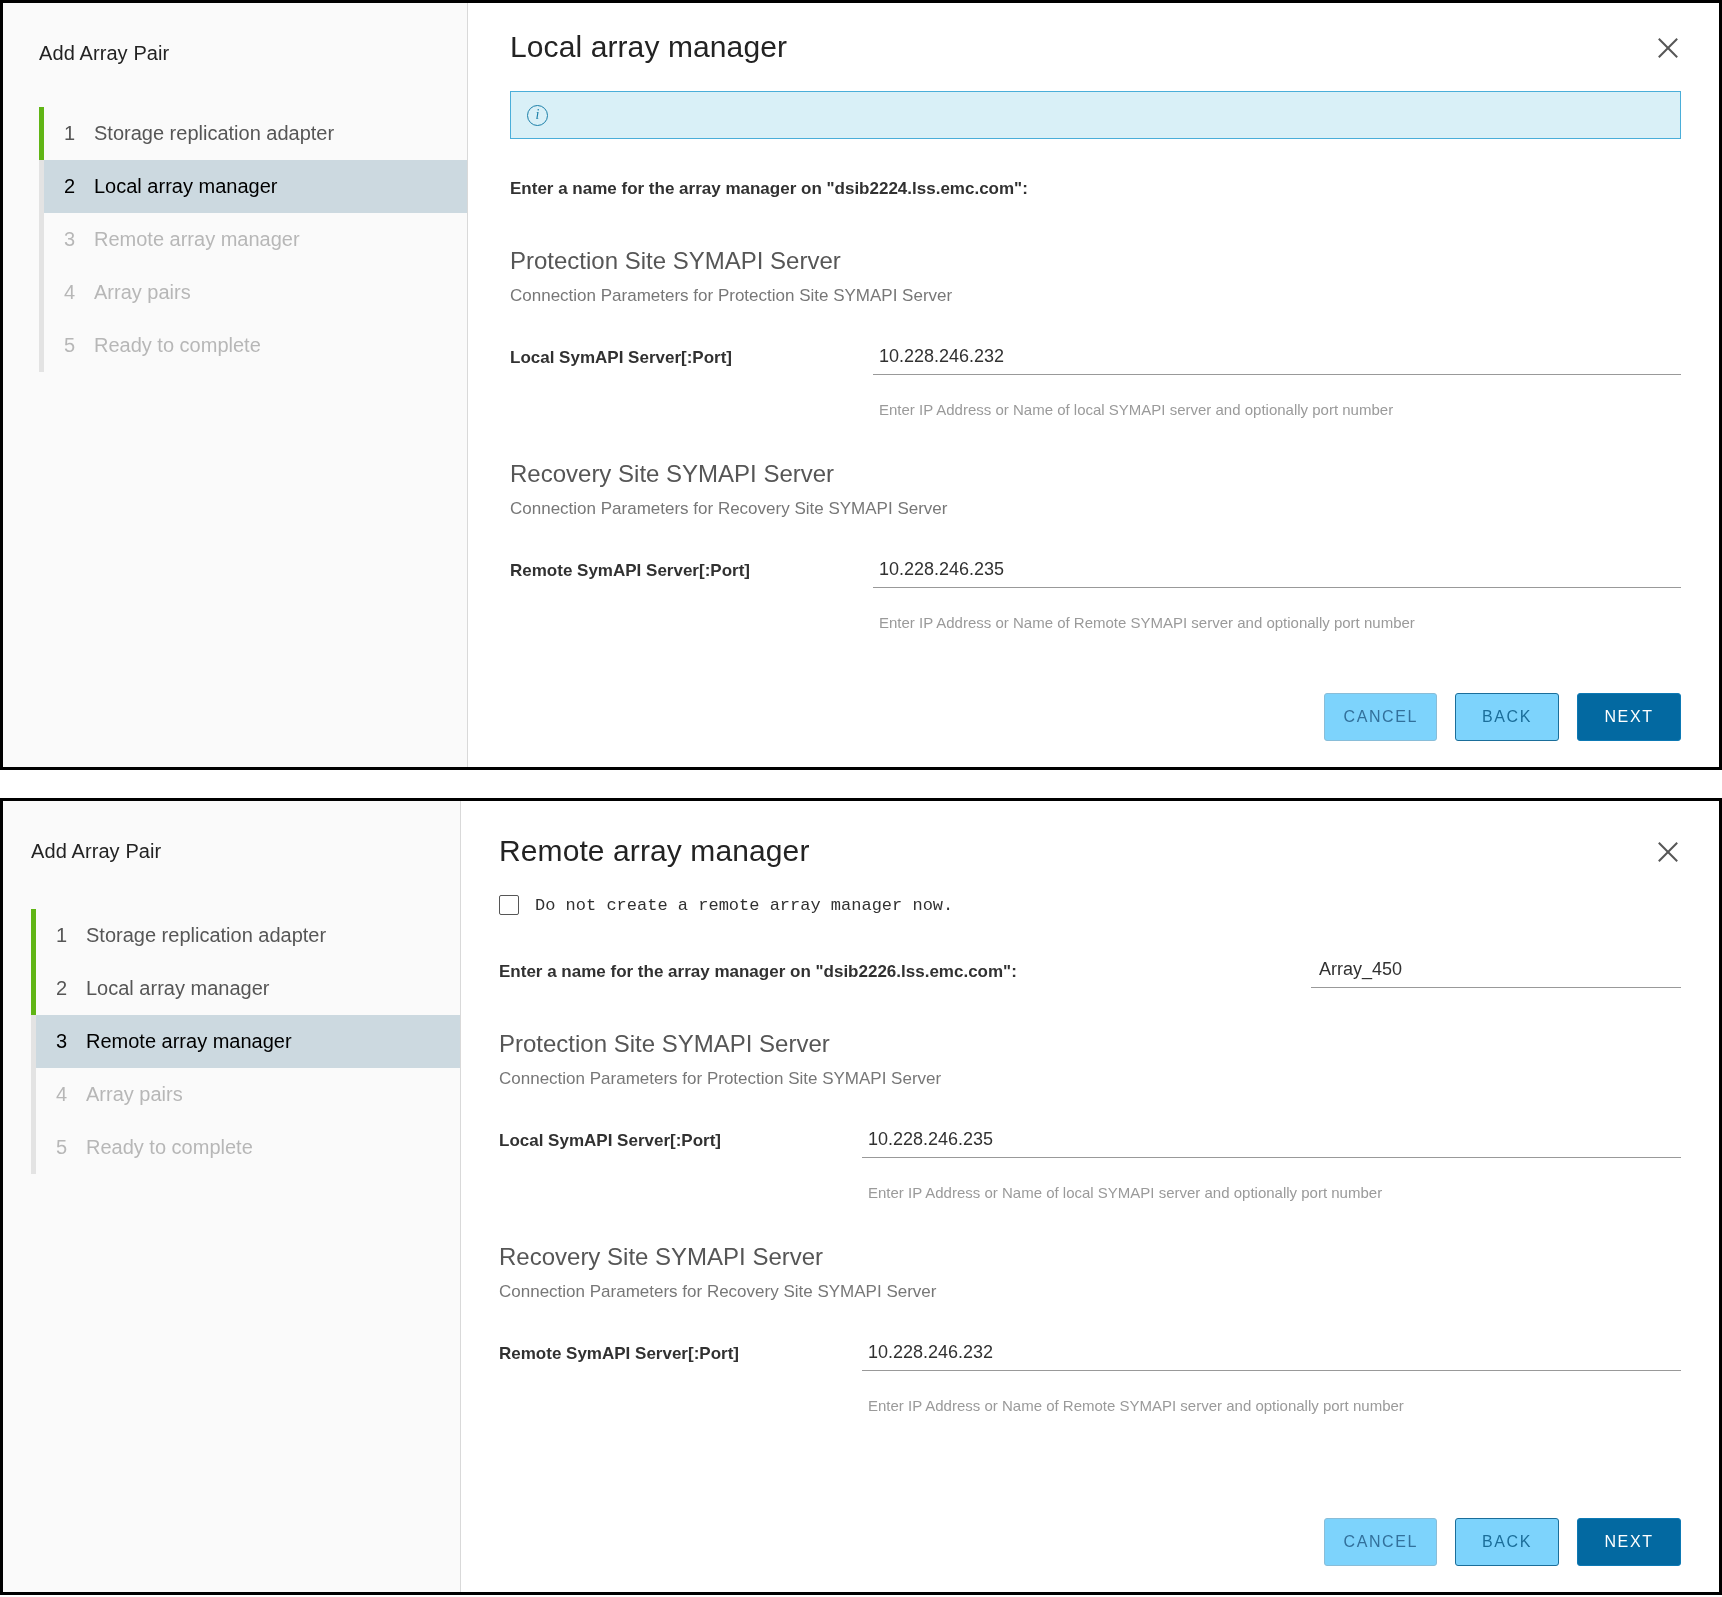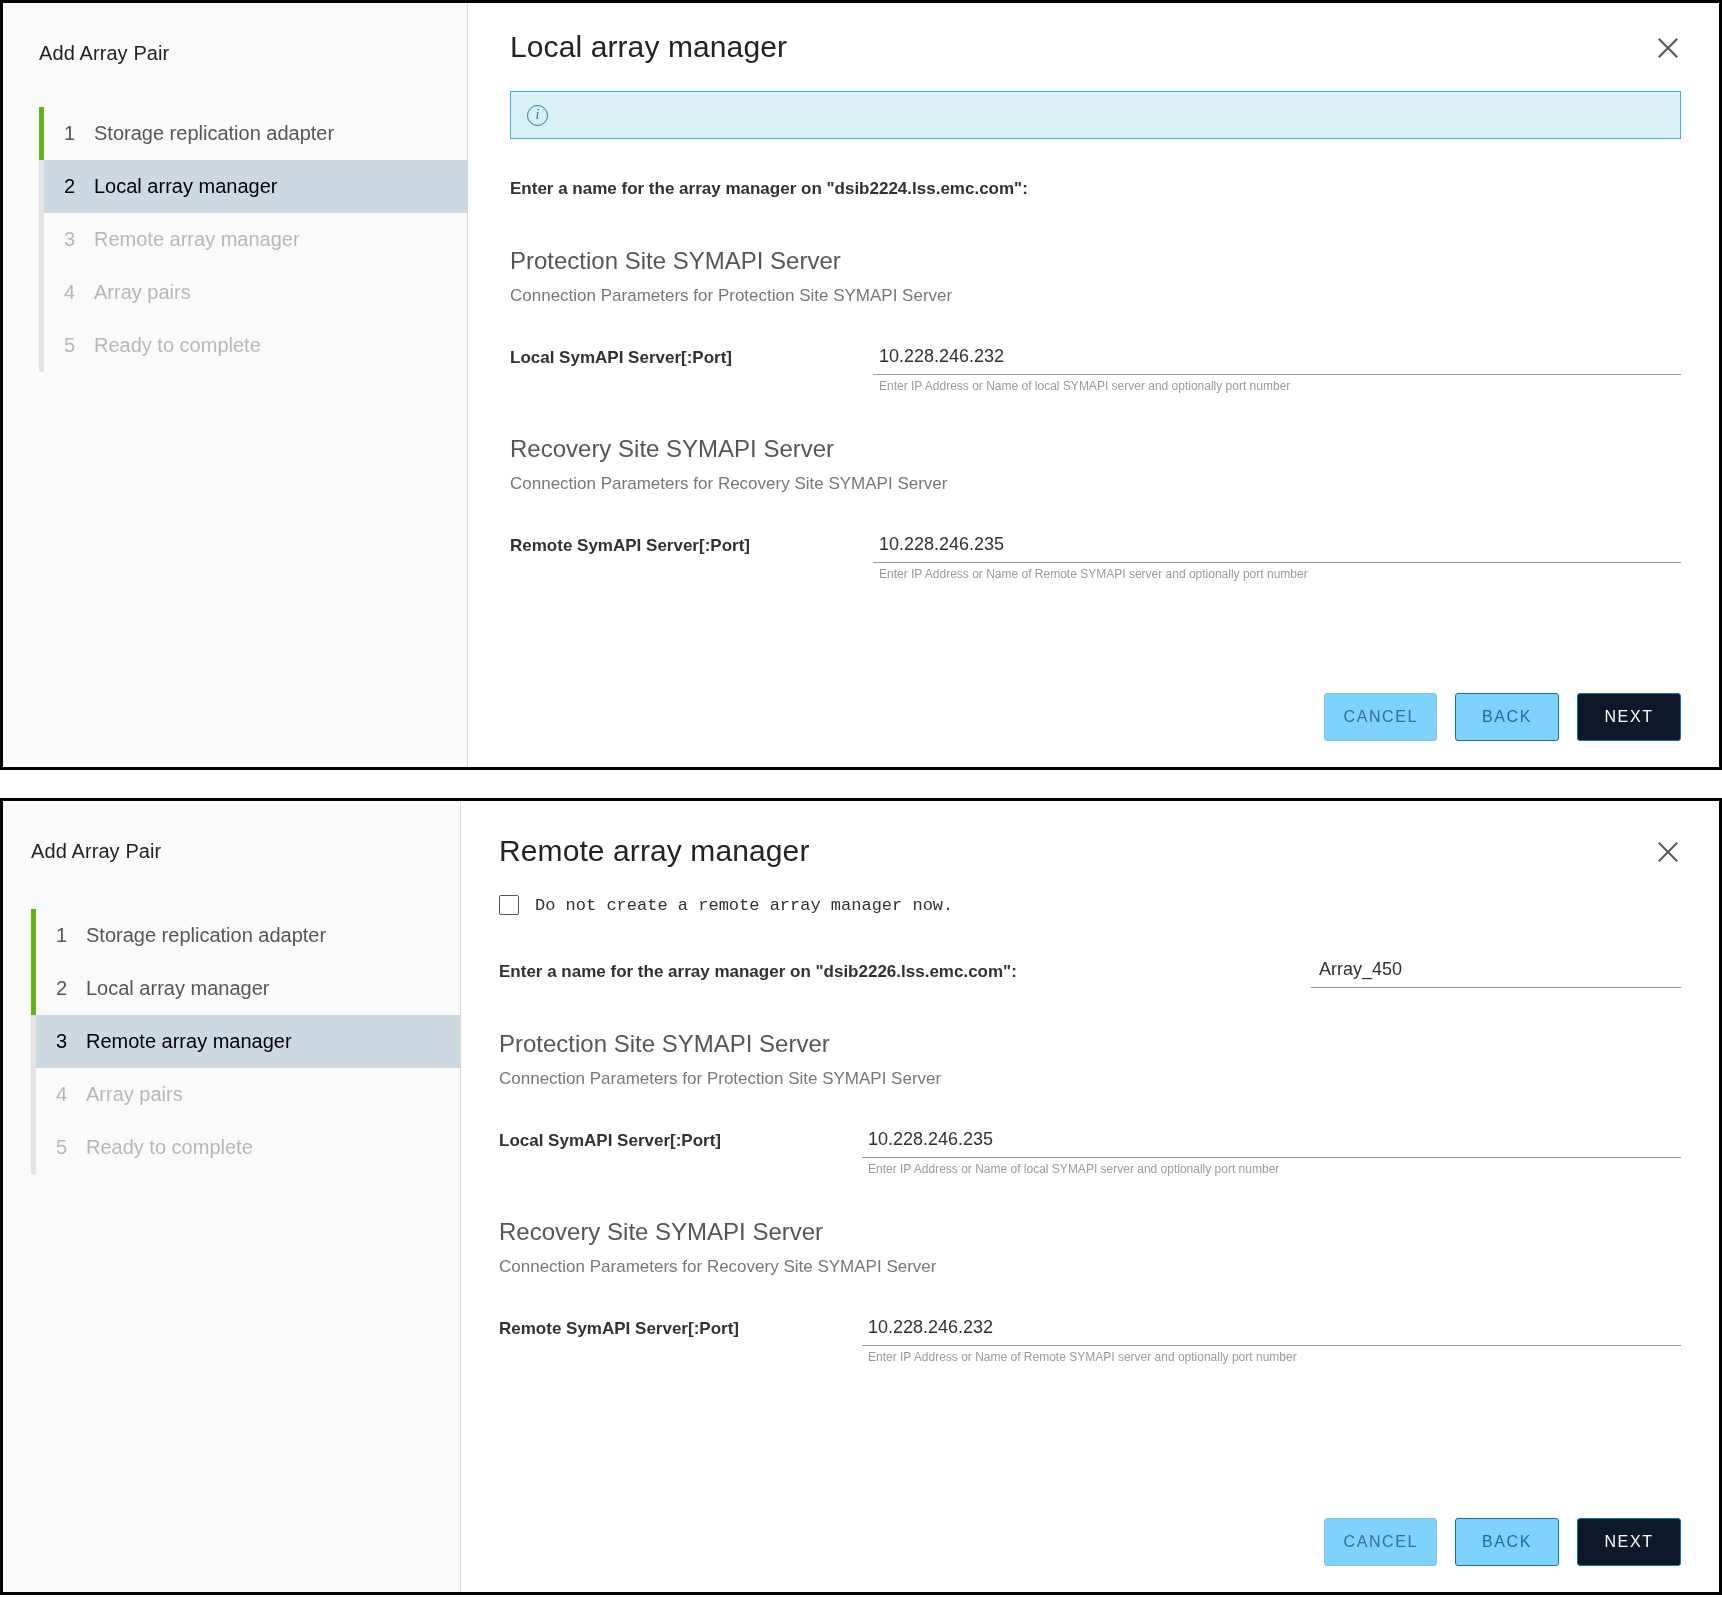--- a/index.html
+++ b/index.html
@@ -246,23 +246,23 @@
   .field-label {
     font-size: 17px;
     font-weight: 700;
     color: #313131;
     flex: 0 0 363px;
     padding-top: 4px;
   }
   .field-col { flex: 1; }
   .field-col .underline-input { padding-left: 6px; }
   .field-hint {
-    font-size: 12px;
+    font-size: 15px;
     color: #9a9a9a;
-    margin-top: 4px;
+    margin-top: 26px;
     padding-left: 6px;
   }
 
   
   .footer {
     position: absolute;
     right: 38px;
     bottom: 26px;
     display: flex;
     gap: 18px;
@@ -284,21 +284,21 @@
   .btn-cancel {
     border: 1.5px solid #89bdd8;
     color: #32709b;
   }
   .btn-back {
     border: 1.7px solid #1b6e9a;
     color: #1b6e9a;
   }
   .btn-next {
     border: 1.5px solid #0d79b4;
-    background: #0f172a;
+    background: #0369a1;
     color: #ffffff;
   }
 </style>
 </head>
 <body>
 
 <div class="screen">
 
   <div class="wizard wizard-1">
 

